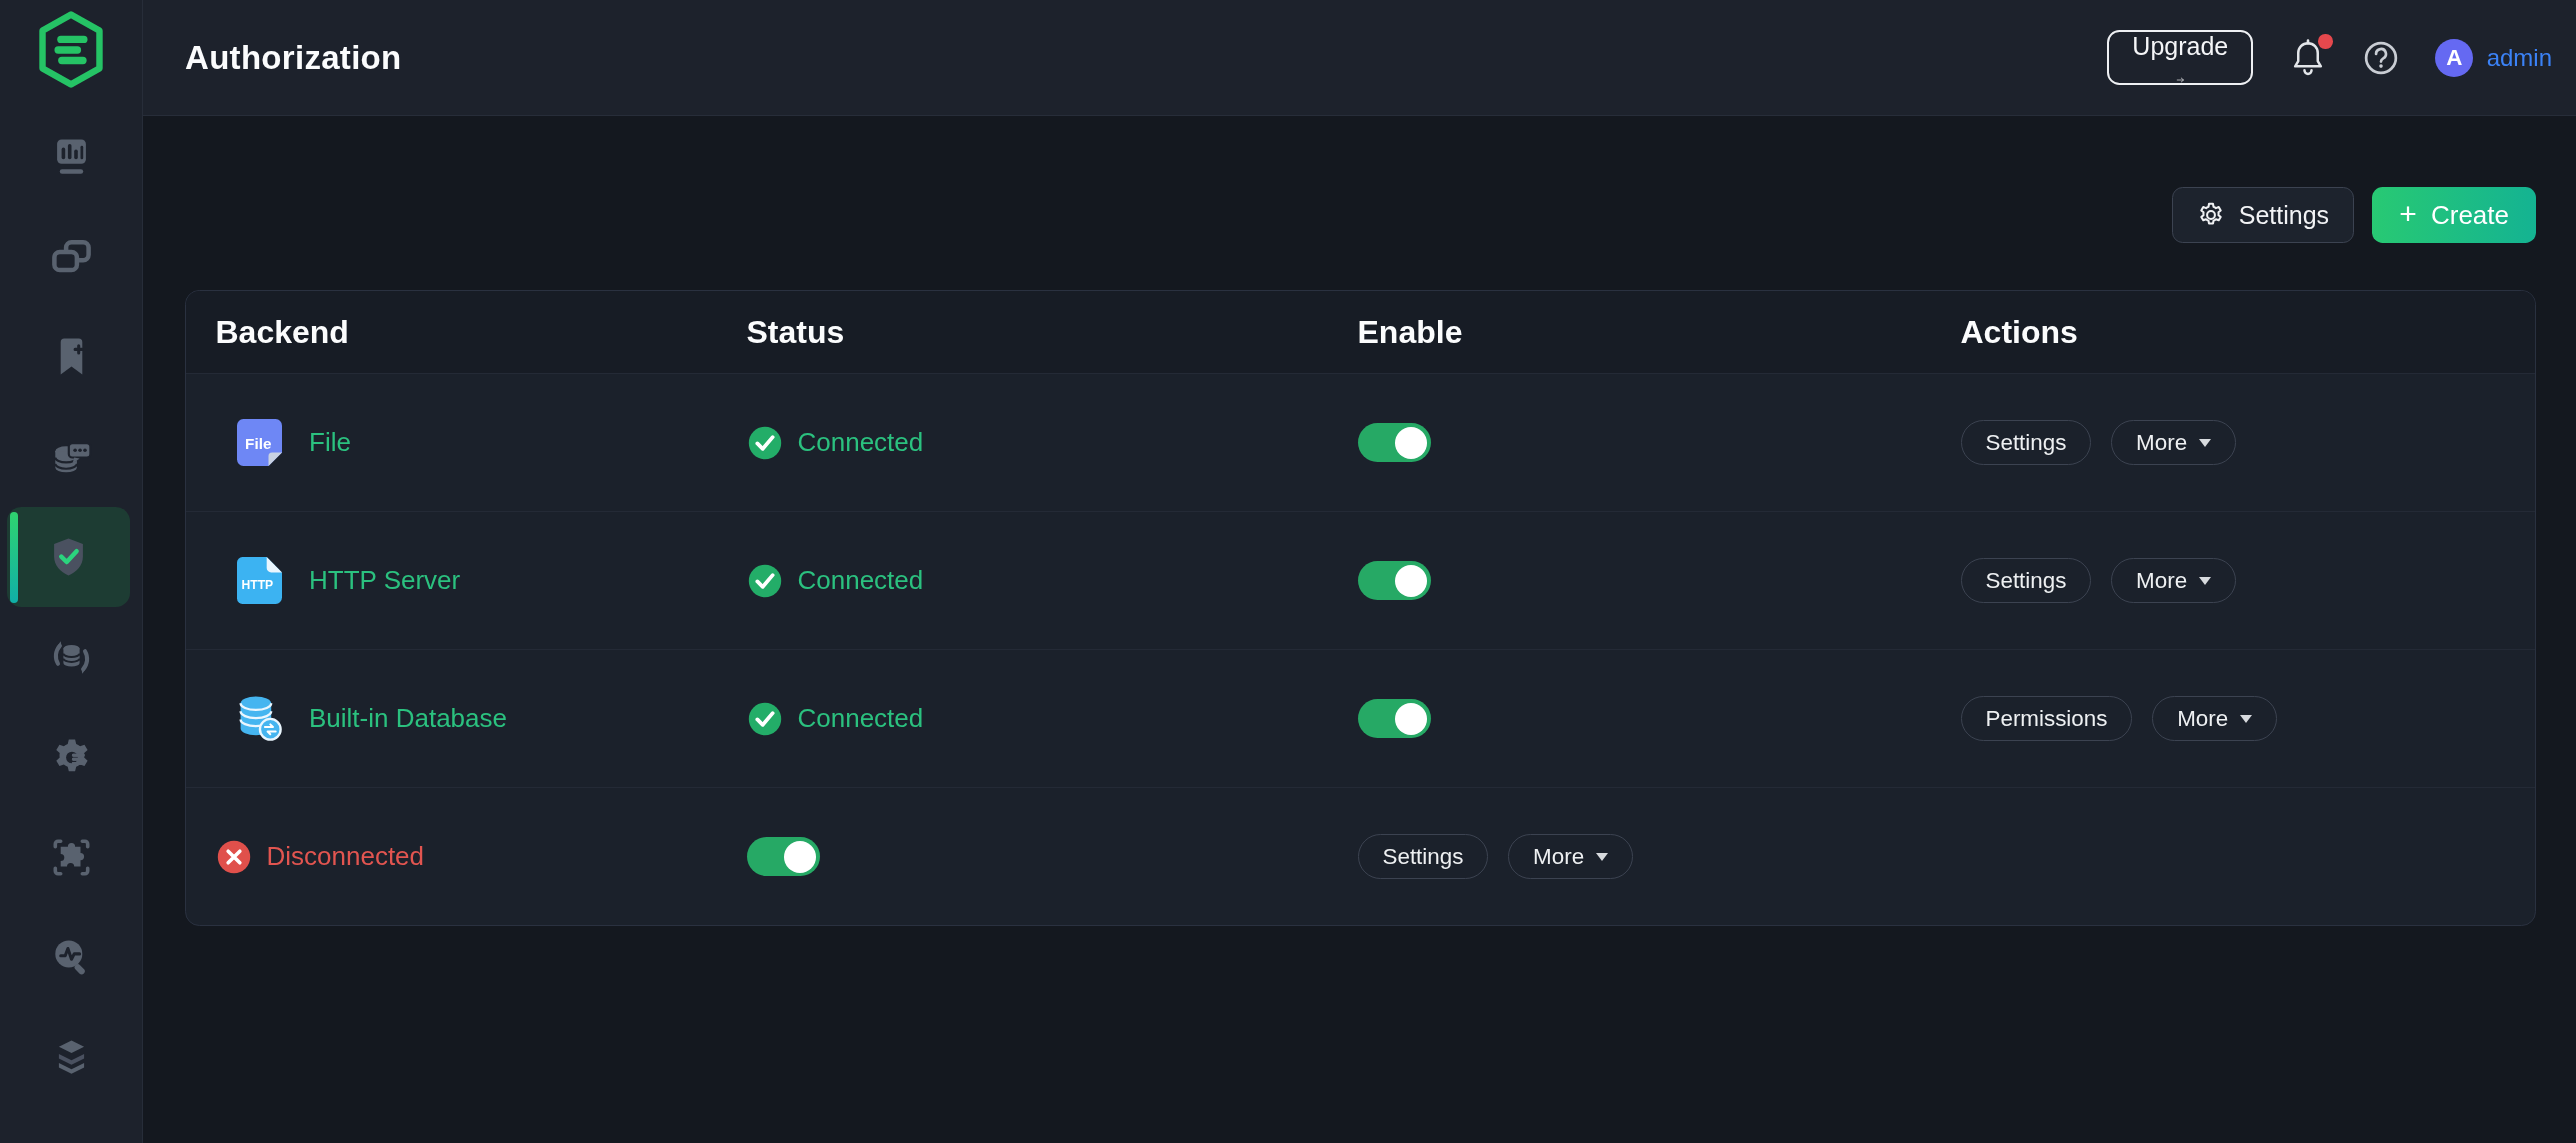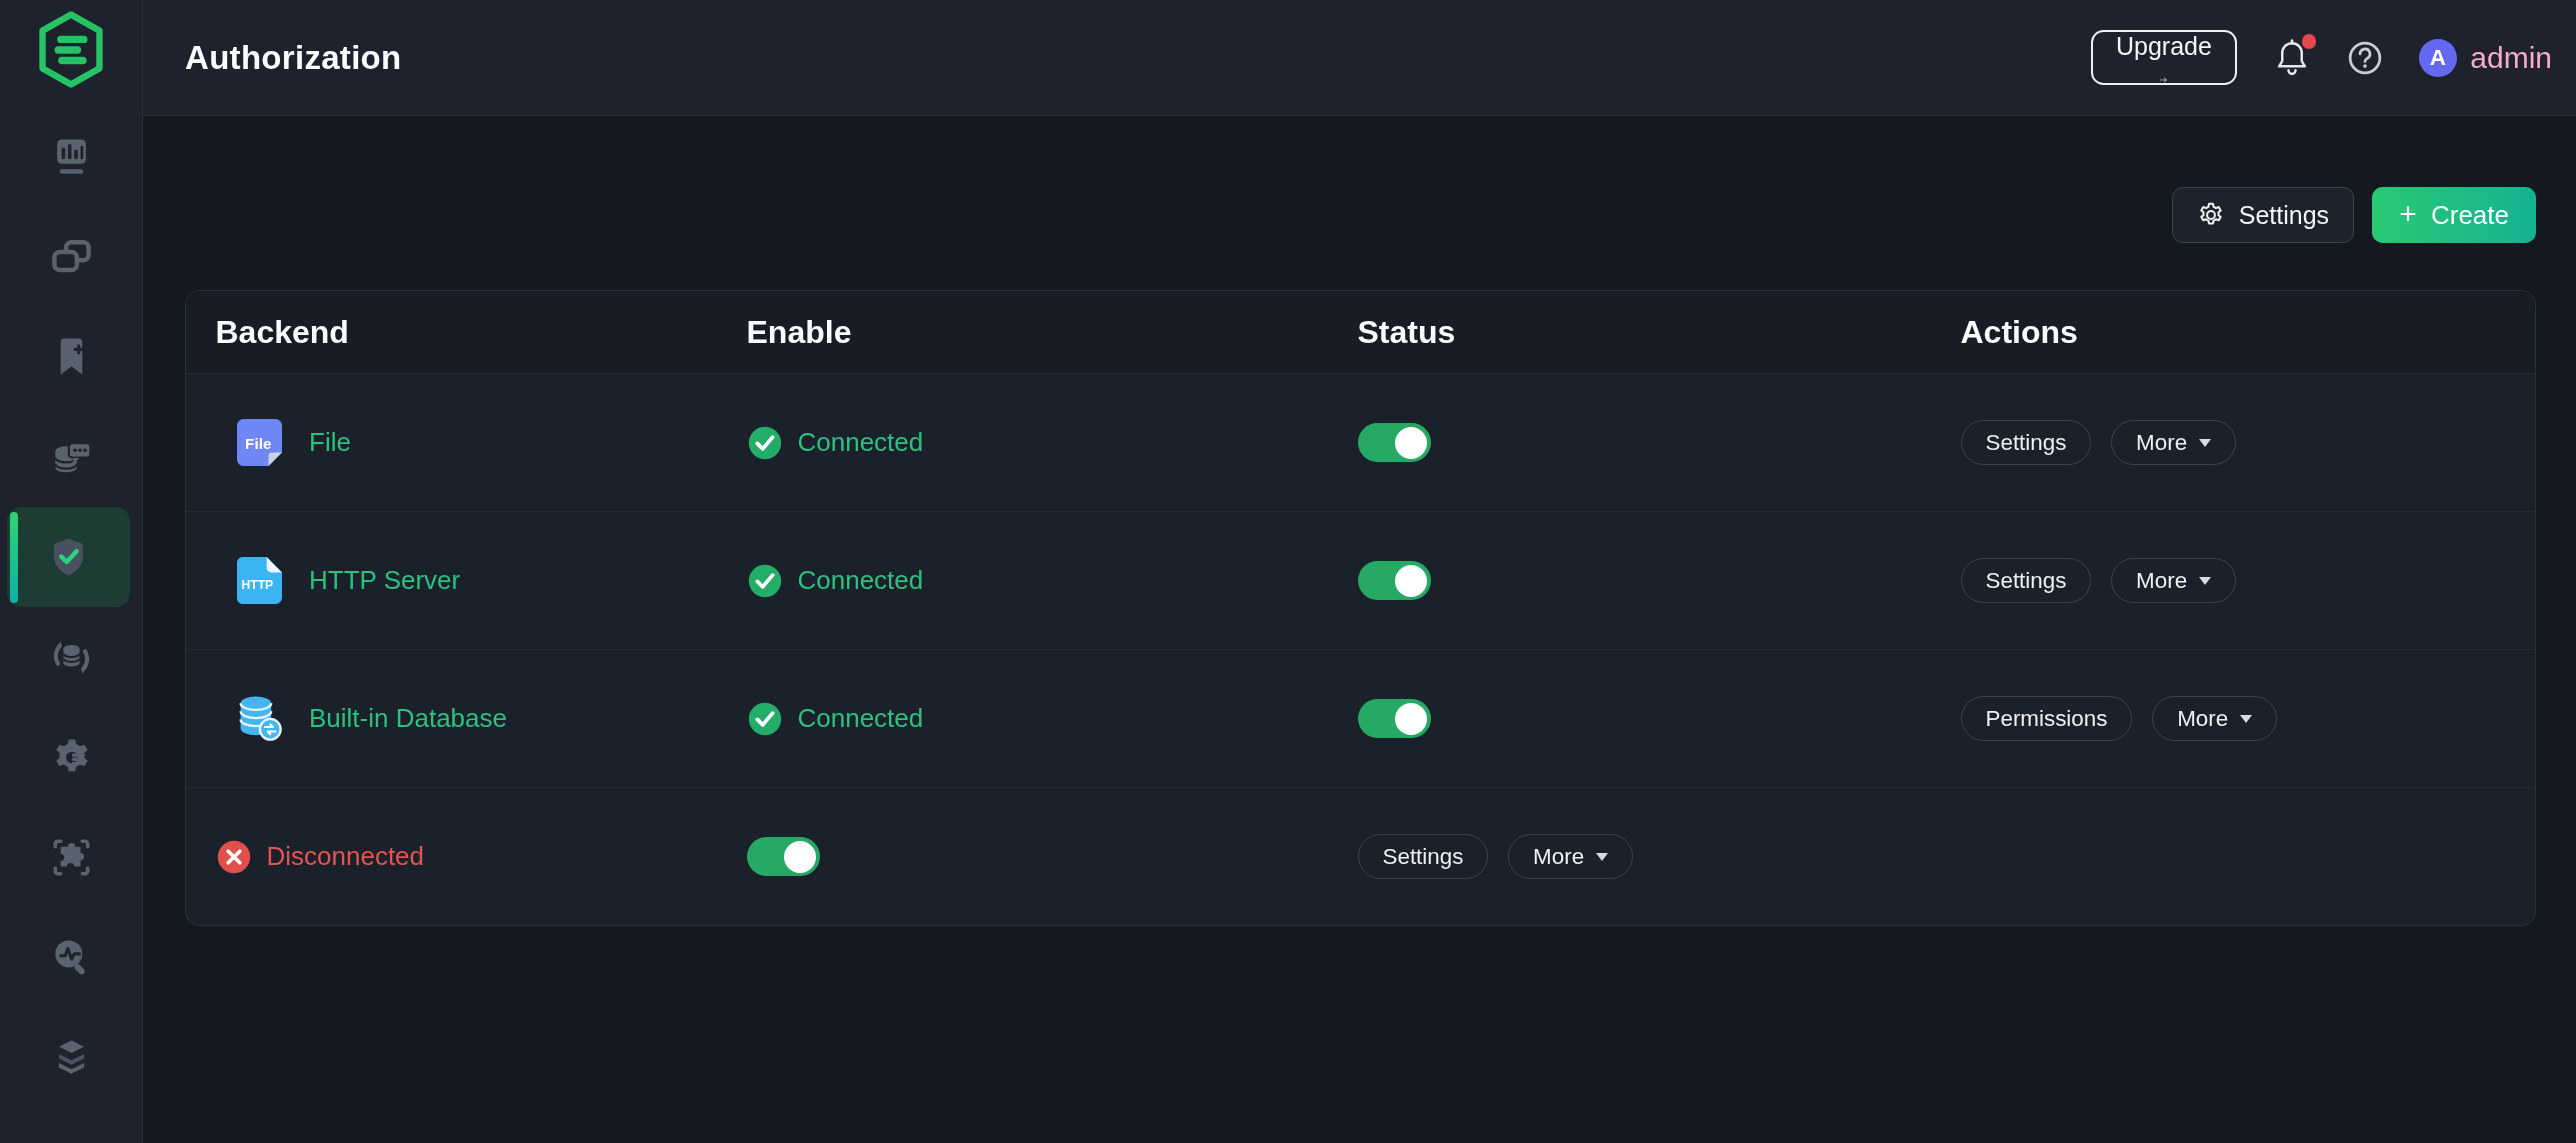--- a/index.html
+++ b/index.html
@@ -44,21 +44,21 @@
   .badge-dot {
     position:absolute; top:-3.6px; right:-5.4px; width:14.3px; height:14.3px;
     border-radius:50%; background:#e5484d;
   }
   .user-chip { display:flex; align-items:center; gap:13.4px; cursor:pointer; }
   .avatar {
     width:38px; height:38px; border-radius:50%; background:#6569f2;
     color:#fff; font-size:22.4px; font-weight:700;
     display:flex; align-items:center; justify-content:center;
   }
-  .username { font-size:30px; color:#f9a8d4; }
+  .username { font-size:24px; color:#3b82f6; }
   
   .content { flex:1; background:#14181f; padding:0 40px 0 42px; }
   .toolbar { margin-top:71px; display:flex; justify-content:flex-end; gap:18px; }
   .settings-btn {
     height:56px; padding:0 24px; border:1.8px solid #3c4351; border-radius:10.7px;
     background:#1d232d; color:#f2f3f5; font-size:25px; font-family:inherit;
     display:flex; align-items:center; gap:13.4px; cursor:pointer;
   }
   .create-btn {
     height:56px; padding:0 27px; border:none; border-radius:10.7px;
@@ -242,22 +242,22 @@
       </button>
       <button class="create-btn">
         <span class="create-plus">+</span>
         <span>Create</span>
       </button>
     </div>
 
     <div class="table-card">
       <div class="t-grid t-head">
         <div>Backend</div>
+        <div>Status</div>
         <div>Enable</div>
-        <div>Status</div>
         <div>Actions</div>
       </div>
 
       <div class="t-grid t-row">
         <div class="cell-backend">
           <svg class="b-icon" viewBox="0 0 50 52">
             <path d="M7 0 h36 a7 7 0 0 1 7 7 v30 l-15 15 h-28 a7 7 0 0 1-7-7 v-38 a7 7 0 0 1 7-7 z" fill="#6e87f5"></path>
             <path d="M50 37 l-15 15 v-11 a4 4 0 0 1 4-4 z" fill="#c9d2e2"></path>
             <text x="9" y="33" font-family="Liberation Sans, sans-serif" font-size="17" font-weight="700" fill="#ffffff">File</text>
           </svg>

